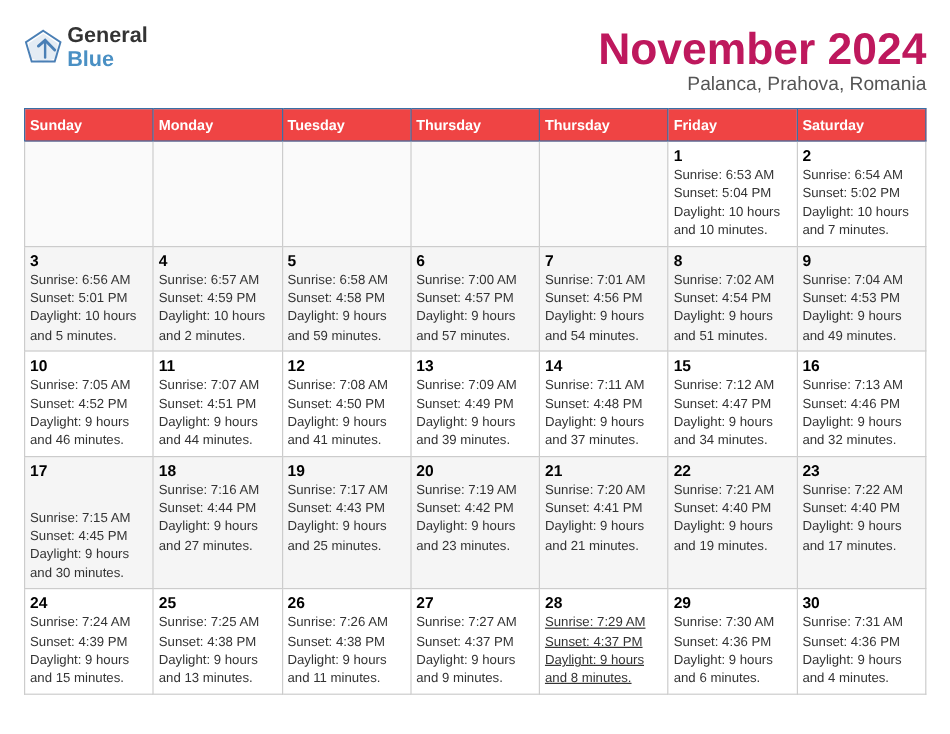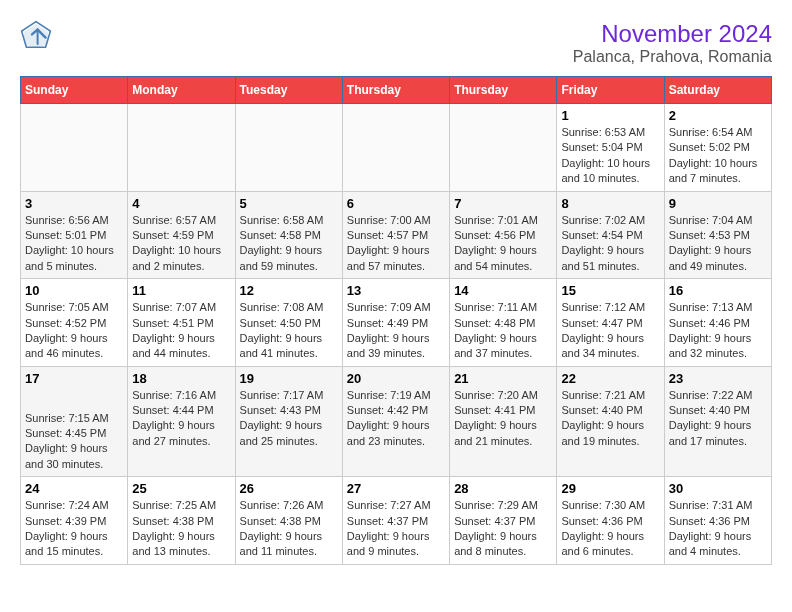--- a/index.html
+++ b/index.html
@@ -35,23 +35,23 @@
       color: #4a90c4;
     }
     .logo-icon {
       width: 32px;
       height: 32px;
     }
     .title-area {
       text-align: right;
     }
     .month-title {
-      font-size: 24px;
-      font-weight: normal;
-      color: #6d28d9;
+      font-size: 37px;
+      font-weight: bold;
+      color: #be185d;
     }
     .location-title {
       font-size: 16px;
       color: #555;
     }
     .calendar-table {
       width: 100%;
       border-collapse: collapse;
       font-size: 11px;
     }
@@ -94,20 +94,24 @@
 
 <div class="page">
   <div class="header-area">
     <div class="logo">
       <svg class="logo-icon" viewBox="0 0 40 40" width="40" height="40">
         <polygon points="20,5 35,15 35,30 20,35 5,30 5,15" fill="#4a7fb5" opacity="0.15"></polygon>
         <polygon points="20,2 38,14 32,34 8,34 2,14" fill="none" stroke="#4a7fb5" stroke-width="2"></polygon>
         <path d="M15 18 L22 12 L32 22" fill="none" stroke="#4a7fb5" stroke-width="3" stroke-linecap="round"></path>
         <path d="M22 12 L22 30" fill="none" stroke="#4a7fb5" stroke-width="2.5" stroke-linecap="round"></path>
       </svg>
+      <div class="logo-text">
+        <div>General</div>
+        <div><span>Blue</span></div>
+      </div>
     </div>
     <div class="title-area">
       <div class="month-title">November 2024</div>
       <div class="location-title">Palanca, Prahova, Romania</div>
     </div>
   </div>
 
   <table class="calendar-table">
     <thead>
       <tr>
@@ -292,21 +296,21 @@
 Daylight: 9 hours and 11 minutes.</div>
           </td>
           <td>
             <span class="day-number">27</span>
             <div class="day-info" style="white-space: pre-line;">Sunrise: 7:27 AM
 Sunset: 4:37 PM
 Daylight: 9 hours and 9 minutes.</div>
           </td>
           <td>
             <span class="day-number">28</span>
-            <div class="day-info" style="white-space: pre-line;">Sunrise: 7:29 AM
+            <div class="day-info" style="white-space: pre-line; text-decoration: underline;">Sunrise: 7:29 AM
 Sunset: 4:37 PM
 Daylight: 9 hours and 8 minutes.</div>
           </td>
           <td>
             <span class="day-number">29</span>
             <div class="day-info" style="white-space: pre-line;">Sunrise: 7:30 AM
 Sunset: 4:36 PM
 Daylight: 9 hours and 6 minutes.</div>
           </td>
           <td>

